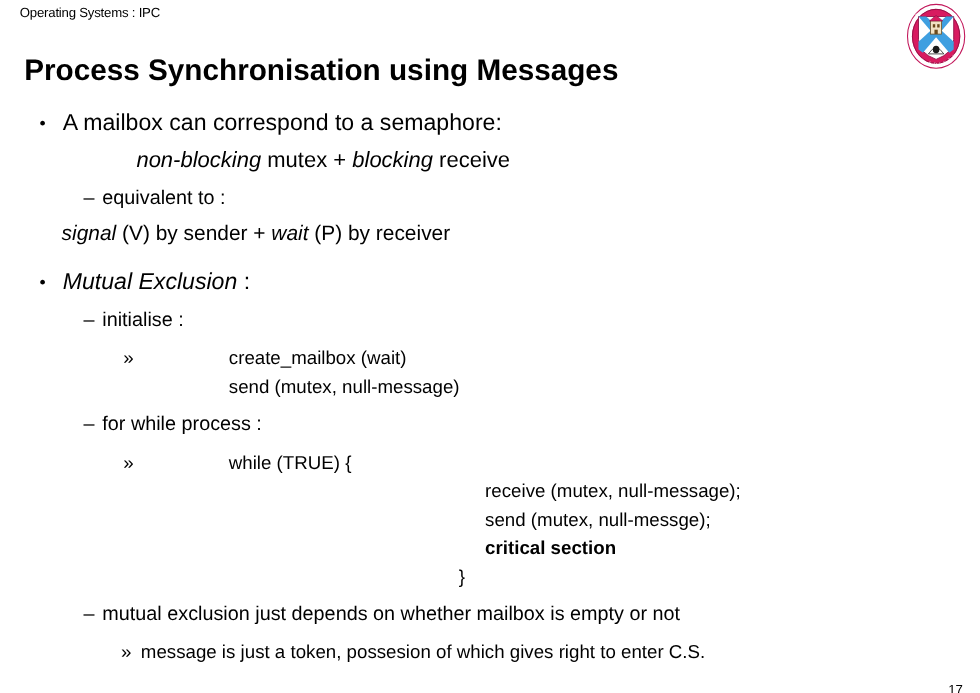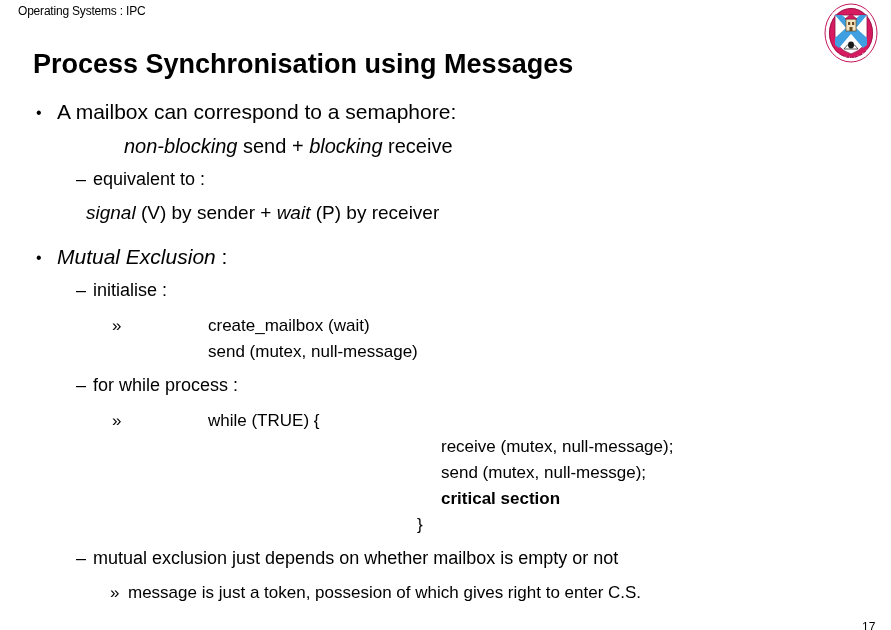--- a/index.html
+++ b/index.html
@@ -35,21 +35,21 @@
     position: absolute;
     left: 823px;
     top: 2px;
     width: 56px;
     height: 62px;
   }
 
   
   .slide-title {
     position: absolute;
-    left: 33px;
+    left: 22px;
     top: 47px;
     font-size: 27px;
     font-weight: bold;
     line-height: 34px;
     white-space: nowrap;
   }
 
   
   .body-area {
     position: absolute;
@@ -92,21 +92,21 @@
     line-height: 20px;
     padding-left: 93px;
     height: 33px;
   }
   .lvl2 .marker { left: 76px; }
 
   
   .lvl2-sub {
     font-size: 19px;
     line-height: 21px;
-    padding-left: 86px;
+    padding-left: 56px;
     height: 33px;
   }
 
   
   .lvl3 {
     font-size: 17px;
     line-height: 26px;
     padding-left: 208px;
     min-height: 26px;
   }
@@ -193,21 +193,21 @@
   <div class="slide-title">Process Synchronisation using Messages</div>
 
   <div class="body-area">
 
     <div class="line lvl1">
       <span class="marker">•</span>
       <span>A mailbox can correspond to a semaphore:</span>
     </div>
 
     <div class="line lvl1-sub">
-      <span class="it">non-blocking</span><span> send  + </span><span class="it">blocking</span><span> receive</span>
+      <span class="it">non-blocking</span><span> mutex  + </span><span class="it">blocking</span><span> receive</span>
     </div>
 
     <div class="line lvl2">
       <span class="marker">–</span>
       <span>equivalent to :</span>
     </div>
 
     <div class="line lvl2-sub">
       <span class="it">signal</span><span> (V) by sender  + </span><span class="it">wait</span><span> (P) by receiver</span>
     </div>

